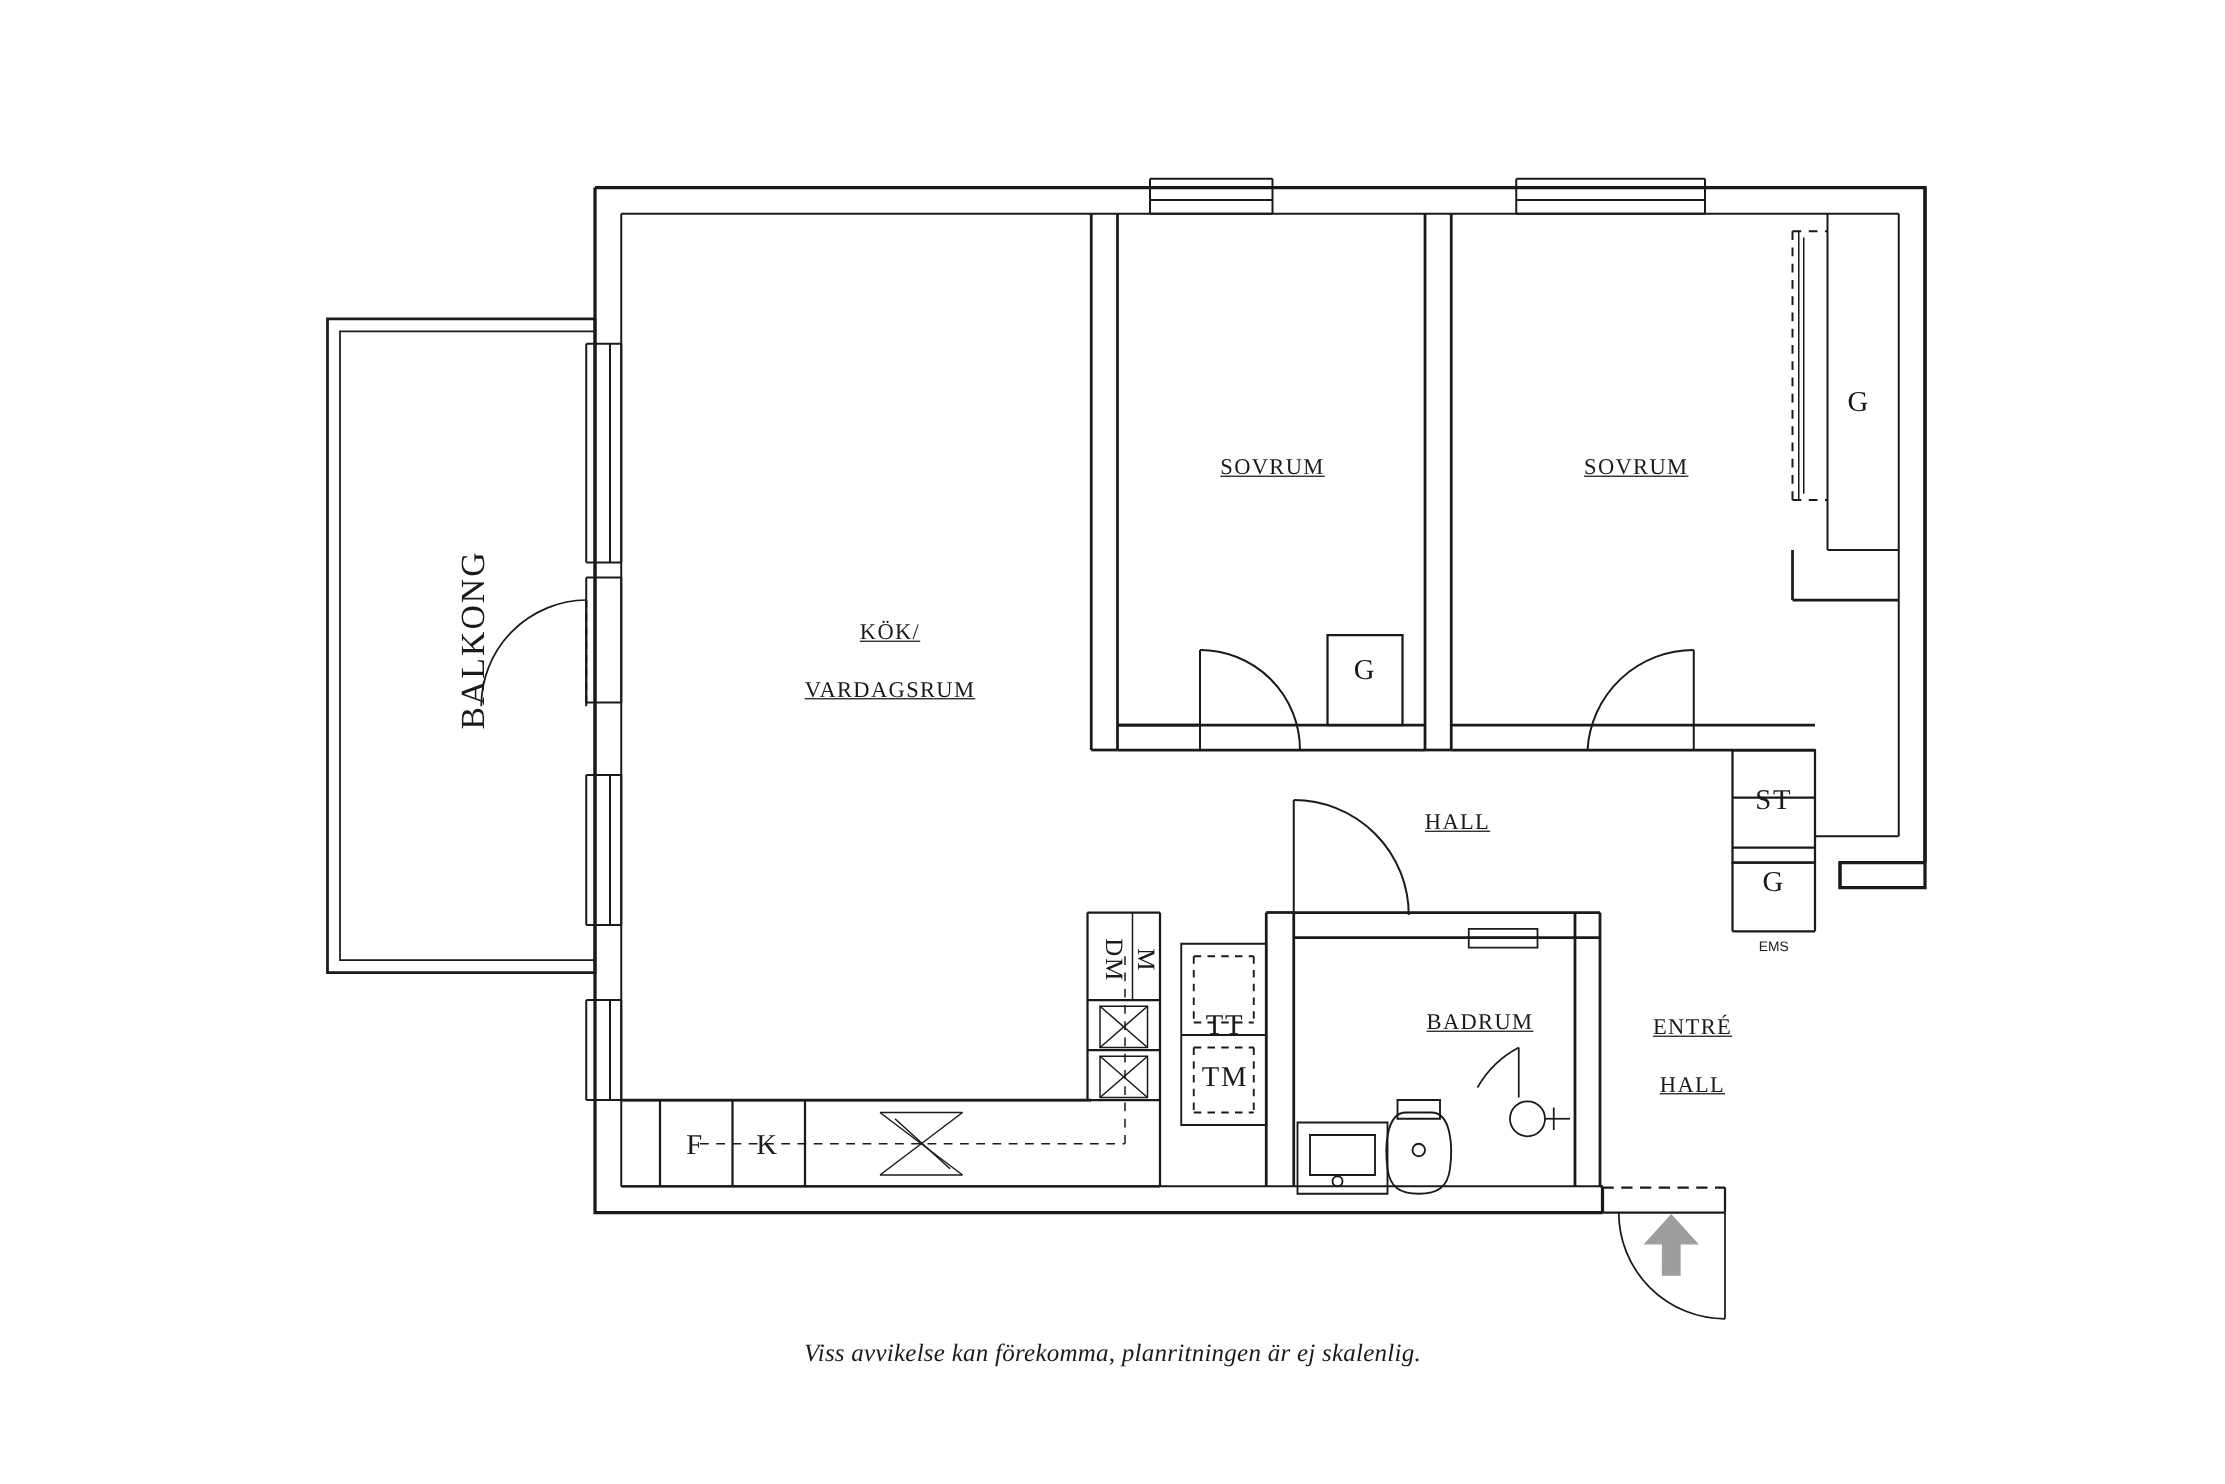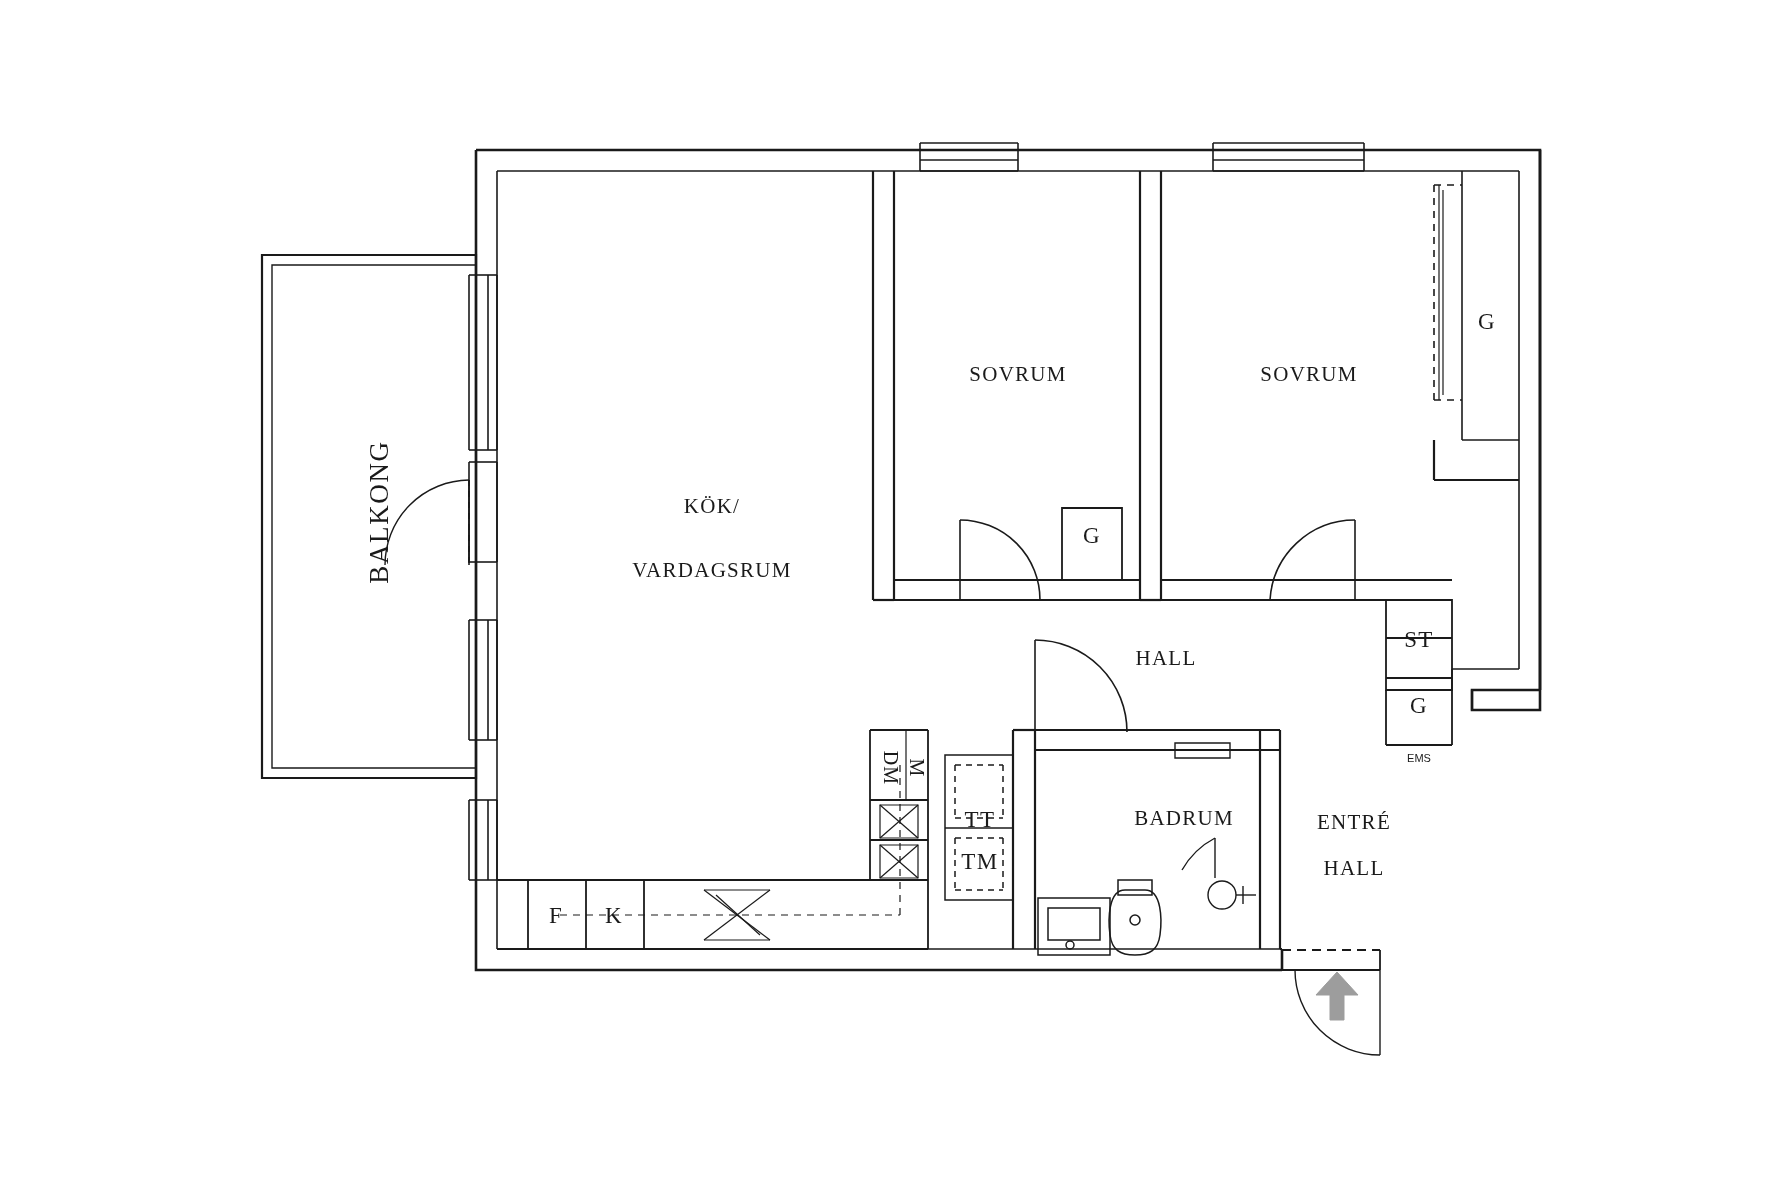--- a/index.html
+++ b/index.html
@@ -25,23 +25,24 @@
     height: 1187px;
   }
   .lbl {
     position: absolute;
     font-family: "Liberation Serif", serif;
     color: #1a1a1a;
     white-space: nowrap;
     letter-spacing: 0.06em;
   }
   .room-label {
-    font-size: 21px;
+    font-size: 18px;
     text-align: center;
     transform: translate(-50%, -50%);
+    text-decoration: underline;
   }
   .small-label {
     font-size: 23px;
     text-align: center;
     transform: translate(-50%, -50%);
   }
   .micro-label {
     font-size: 11px;
     text-align: right;
     transform: translate(-50%, -50%);
@@ -328,21 +329,21 @@
       <g stroke-width="1.4">
         <path d="M1282,949 L1282,970"></path>
       </g>
 
     </g>
   </svg>
 
   <div class="lbl vert-label" style="left:379px; top:512px;">BALKONG</div>
 
   <div class="lbl room-label" style="left:712px; top:506px;">KÖK/</div>
-  <div class="lbl room-label" style="left:712px; top:570px;text-align:right;">VARDAGSRUM</div>
+  <div class="lbl room-label" style="left:712px; top:552px;text-align:right;">VARDAGSRUM</div>
 
   <div class="lbl room-label" style="left:1018px; top:374px;">SOVRUM</div>
   <div class="lbl room-label" style="left:1309px; top:374px;">SOVRUM</div>
 
   <div class="lbl room-label" style="left:1166px; top:658px;">HALL</div>
   <div class="lbl room-label" style="left:1184px; top:818px;">BADRUM</div>
   <div class="lbl room-label" style="left:1354px; top:822px;">ENTRÉ</div>
   <div class="lbl room-label" style="left:1354px; top:868px;">HALL</div>
 
   <div class="lbl small-label" style="left:1487px; top:322px;">G</div>
@@ -353,14 +354,15 @@
 
   <div class="lbl small-label" style="left:556px; top:916px;">F</div>
   <div class="lbl small-label" style="left:614px; top:916px;">K</div>
 
   <div class="lbl small-label" style="left:890px; top:768px; transform:translate(-50%,-50%) rotate(90deg); font-size:20px;">DM</div>
   <div class="lbl small-label" style="left:916px; top:768px; transform:translate(-50%,-50%) rotate(90deg); font-size:20px;">M</div>
 
   <div class="lbl small-label" style="left:980px; top:820px;">TT</div>
   <div class="lbl small-label" style="left:980px; top:862px;">TM</div>
 
+  <div class="footnote" style="left:890px; top:1072px;">Viss avvikelse kan förekomma, planritningen är ej skalenlig.</div>
 
 </div>
 
 </body></html>

